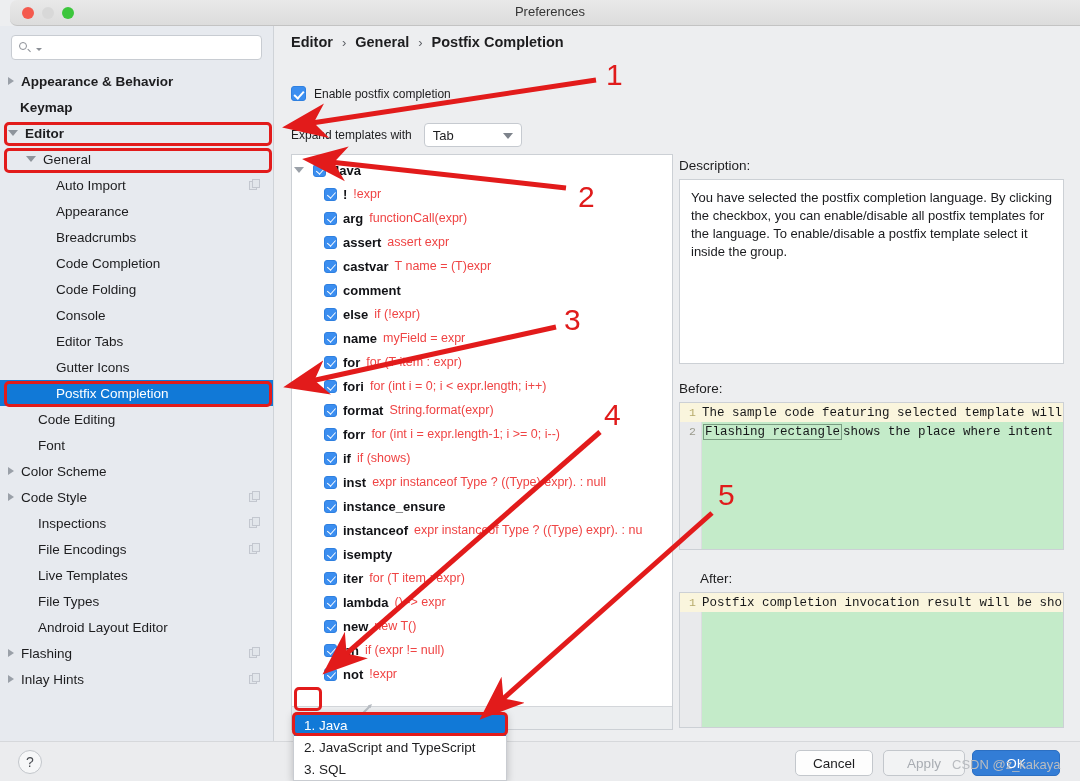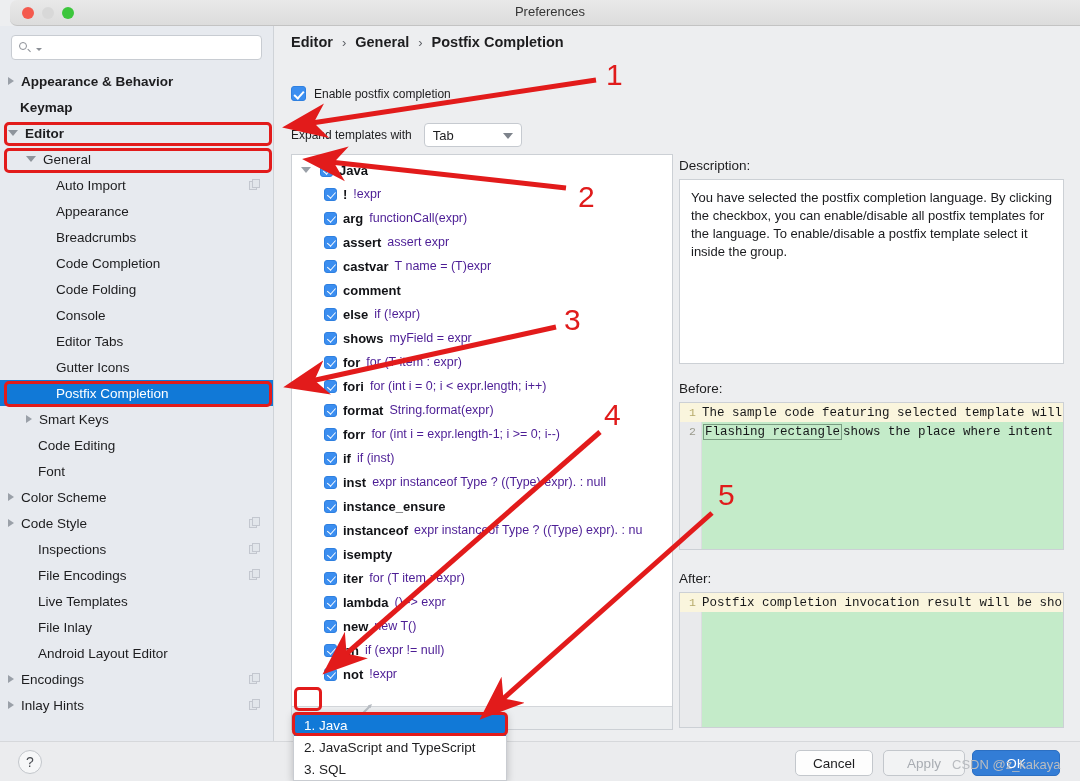--- a/index.html
+++ b/index.html
@@ -133,29 +133,29 @@
   
   .tmpl-panel {
     position: absolute; left: 16px; top: 128px; width: 382px; height: 576px;
     background: #ffffff; border: 1px solid #ccd0d5;
   }
   .tmpl-scroll { height: 552px; overflow: hidden; padding-top: 3px; }
   .tmpl-row {
     height: 24px; display: flex; align-items: center; gap: 6px;
     padding-left: 8px; font-size: 13px; white-space: nowrap;
   }
-  .tmpl-row.group { padding-left: 9px; font-weight: bold; }
+  .tmpl-row.group { padding-left: 2px; font-weight: bold; }
   .tmpl-row .indent { width: 18px; flex: none; }
   .tmpl-row .tw {
     width: 0; height: 0; flex: none; margin-right: 3px;
     border-left: 5px solid transparent; border-right: 5px solid transparent;
     border-top: 6px solid #9aa0a8;
   }
   .tmpl-key { font-weight: bold; color: #111216; }
-  .tmpl-desc { color: #4c1d95; font-size: 12.5px; }
+  .tmpl-desc { color: #ef4444; font-size: 12.5px; }
   .tmpl-toolbar {
     position: absolute; left: 0; bottom: 0; width: 100%; height: 23px;
     background: #eceef0; border-top: 1px solid #d3d6da;
     display: flex; align-items: center; gap: 14px; padding-left: 10px;
   }
   .tb-ico { width: 15px; height: 15px; position: relative; }
   .plus-h, .plus-v, .minus-h {
     position: absolute; background: #3a3d42;
   }
   .plus-h { left: 1px; top: 7px; width: 13px; height: 1.8px; }
@@ -180,21 +180,21 @@
   .desc-box {
     position: absolute; left: 404px; top: 153px; width: 385px; height: 185px;
     background: #ffffff; border: 1px solid #ccd0d5;
     padding: 9px 11px; font-size: 13px; line-height: 18px; color: #1a1b1e;
   }
   .before-label { position: absolute; left: 404px; top: 355px; }
   .before-box {
     position: absolute; left: 404px; top: 376px; width: 385px; height: 148px;
     background: #c4ebc9; border: 1px solid #ccd0d5; overflow: hidden;
   }
-  .after-label { position: absolute; left: 404px; top: 545px; }
+  .after-label { position: absolute; left: 425px; top: 545px; }
   .after-box {
     position: absolute; left: 404px; top: 566px; width: 385px; height: 136px;
     background: #c4ebc9; border: 1px solid #ccd0d5; overflow: hidden;
   }
   .code-line {
     display: flex; font-family: "Liberation Mono", "DejaVu Sans Mono", monospace;
     font-size: 12.5px; height: 19px; align-items: center; white-space: nowrap;
   }
   .code-line.caret { background: #faf5dd; }
   .ln {
@@ -360,26 +360,20 @@
           <span class="lbl">Gutter Icons</span>
         </div>
         <div class="tree-row selected">
           <span style="flex: 0 0 auto; display: inline-block; width: 44px;"></span>
           <span class="twisty none"></span>
           <span style="flex: 0 0 auto; width: 12px;"></span>
           <span class="lbl">Postfix Completion</span>
         </div>
         <div class="tree-row">
           <span style="flex: 0 0 auto; display: inline-block; width: 26px;"></span>
-          <span class="twisty "></span>
-          <span style="flex: 0 0 auto; width: 7px;"></span>
-          <span class="lbl">Smart Keys</span>
-        </div>
-        <div class="tree-row">
-          <span style="flex: 0 0 auto; display: inline-block; width: 26px;"></span>
           <span class="twisty none"></span>
           <span style="flex: 0 0 auto; width: 12px;"></span>
           <span class="lbl">Code Editing</span>
         </div>
         <div class="tree-row">
           <span style="flex: 0 0 auto; display: inline-block; width: 26px;"></span>
           <span class="twisty none"></span>
           <span style="flex: 0 0 auto; width: 12px;"></span>
           <span class="lbl">Font</span>
         </div>
@@ -422,33 +416,33 @@
         <div class="tree-row">
           <span style="flex: 0 0 auto; display: inline-block; width: 26px;"></span>
           <span class="twisty none"></span>
           <span style="flex: 0 0 auto; width: 12px;"></span>
           <span class="lbl">Live Templates</span>
         </div>
         <div class="tree-row">
           <span style="flex: 0 0 auto; display: inline-block; width: 26px;"></span>
           <span class="twisty none"></span>
           <span style="flex: 0 0 auto; width: 12px;"></span>
-          <span class="lbl">File Inlay</span>
+          <span class="lbl">File Types</span>
         </div>
         <div class="tree-row">
           <span style="flex: 0 0 auto; display: inline-block; width: 26px;"></span>
           <span class="twisty none"></span>
           <span style="flex: 0 0 auto; width: 12px;"></span>
           <span class="lbl">Android Layout Editor</span>
         </div>
         <div class="tree-row">
           <span style="flex: 0 0 auto; display: inline-block; width: 8px;"></span>
           <span class="twisty "></span>
           <span style="flex: 0 0 auto; width: 7px;"></span>
-          <span class="lbl">Encodings</span>
+          <span class="lbl">Flashing</span>
           <span class="copy-icon">
             <i class="b1"></i>
             <i class="b2"></i>
           </span>
         </div>
         <div class="tree-row">
           <span style="flex: 0 0 auto; display: inline-block; width: 8px;"></span>
           <span class="twisty "></span>
           <span style="flex: 0 0 auto; width: 7px;"></span>
           <span class="lbl">Inlay Hints</span>
@@ -521,21 +515,21 @@
           </div>
           <div class="tmpl-row">
             <span class="indent"></span>
             <span class="cb sm"></span>
             <span class="tmpl-key">else</span>
             <span class="tmpl-desc">if (!expr)</span>
           </div>
           <div class="tmpl-row">
             <span class="indent"></span>
             <span class="cb sm"></span>
-            <span class="tmpl-key">shows</span>
+            <span class="tmpl-key">name</span>
             <span class="tmpl-desc">myField = expr</span>
           </div>
           <div class="tmpl-row">
             <span class="indent"></span>
             <span class="cb sm"></span>
             <span class="tmpl-key">for</span>
             <span class="tmpl-desc">for (T item : expr)</span>
           </div>
           <div class="tmpl-row">
             <span class="indent"></span>
@@ -552,21 +546,21 @@
           <div class="tmpl-row">
             <span class="indent"></span>
             <span class="cb sm"></span>
             <span class="tmpl-key">forr</span>
             <span class="tmpl-desc">for (int i = expr.length-1; i &gt;= 0; i--)</span>
           </div>
           <div class="tmpl-row">
             <span class="indent"></span>
             <span class="cb sm"></span>
             <span class="tmpl-key">if</span>
-            <span class="tmpl-desc">if (inst)</span>
+            <span class="tmpl-desc">if (shows)</span>
           </div>
           <div class="tmpl-row">
             <span class="indent"></span>
             <span class="cb sm"></span>
             <span class="tmpl-key">inst</span>
             <span class="tmpl-desc">expr instanceof Type ? ((Type) expr). : null</span>
           </div>
           <div class="tmpl-row">
             <span class="indent"></span>
             <span class="cb sm"></span>

